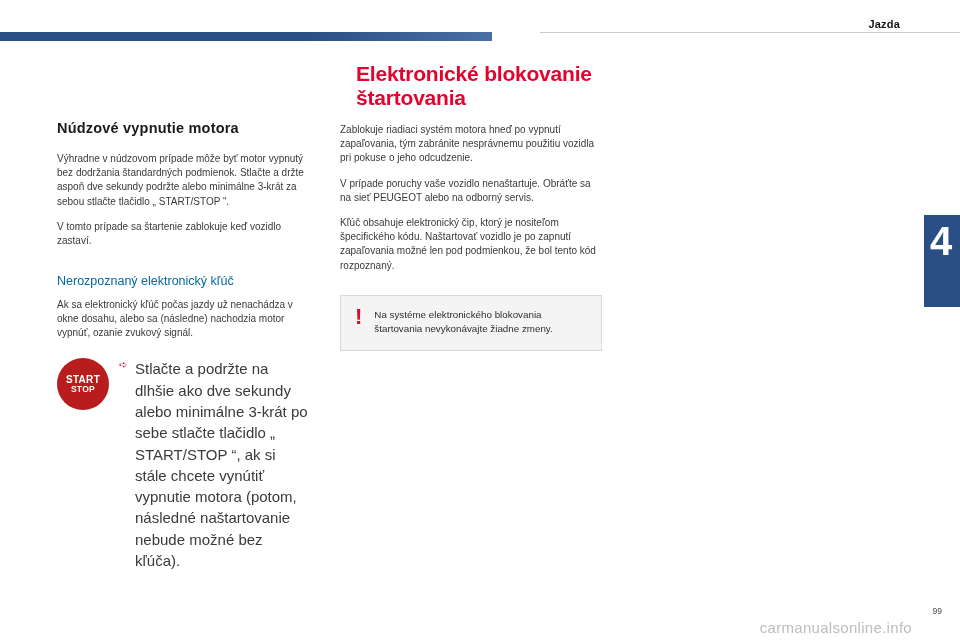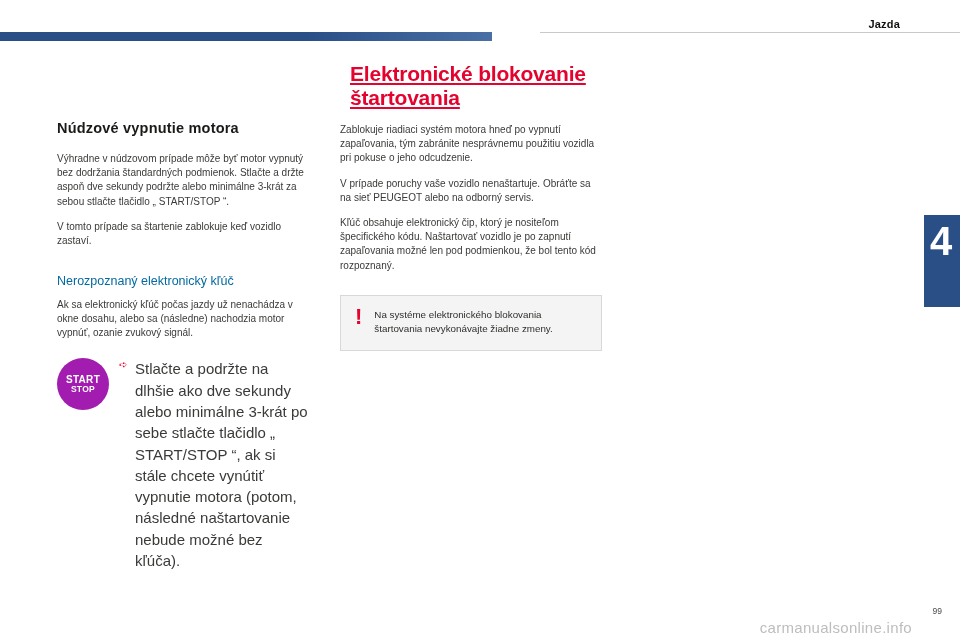--- a/index.html
+++ b/index.html
@@ -90,27 +90,26 @@
 
   h2.sub-title {
     margin: 0 0 8px 0;
     font-size: 12.5px;
     font-weight: normal;
     color: #0369a1;
     line-height: 1.25;
   }
 
   h1.big-title {
-    margin: 0 0 14px 10px;
+    margin: 0 0 14px 16px;
     font-size: 21px;
     font-weight: bold;
     color: #e4032e;
     line-height: 1.12;
     letter-spacing: -0.2px;
-    text-decoration: underline;
   }
 
   p.body {
     margin: 0 0 11px 0;
     font-size: 10px;
     line-height: 1.42;
     color: #3a3a38;
   }
 
   
@@ -119,21 +118,21 @@
     margin-top: 18px;
     min-height: 104px;
   }
   .ss-badge {
     position: absolute;
     left: 0;
     top: 0;
     width: 52px;
     height: 52px;
     border-radius: 50%;
-    background: #a21caf;
+    background: #b91c1c;
     color: #ffffff;
     display: flex;
     flex-direction: column;
     align-items: center;
     justify-content: center;
     line-height: 1.05;
   }
   .ss-badge .t1 { font-size: 10px; font-weight: bold; letter-spacing: 0.3px; }
   .ss-badge .t2 { font-size: 8.5px; font-weight: bold; letter-spacing: 0.3px; }
 

